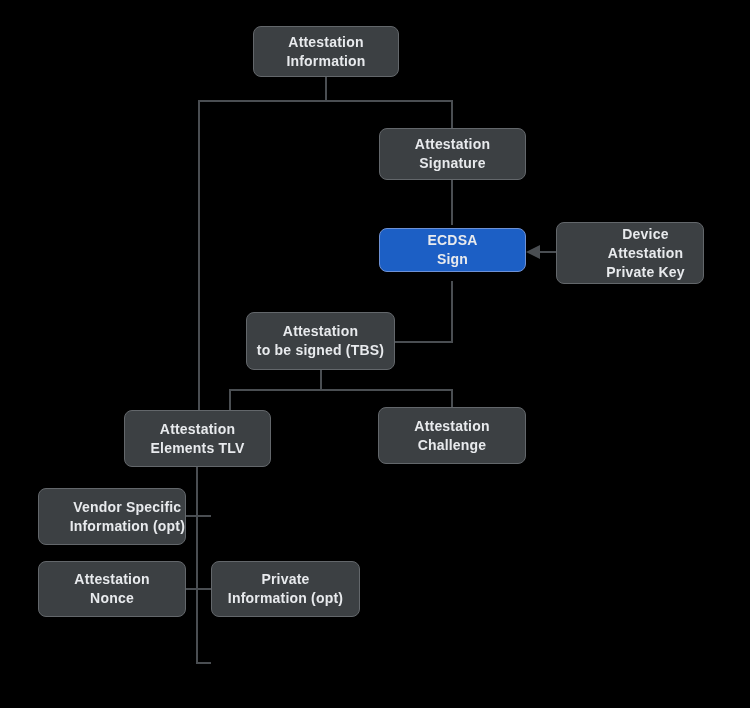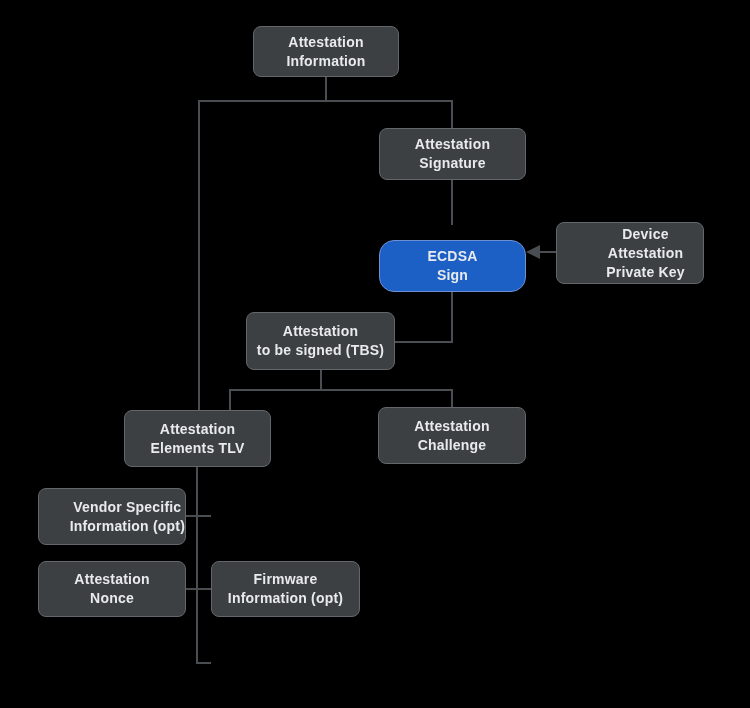--- a/index.html
+++ b/index.html
@@ -75,21 +75,21 @@
     <div class="edge" style="left: 196px; top: 662px; width: 15px; height: 2px;"></div>
     <div class="edge" style="left: 539px; top: 251px; width: 17px; height: 2px;"></div>
     <div class="node" style="left: 253px; top: 26px; width: 146px; height: 51px;">
       <span class="node-label">Attestation
 Information</span>
     </div>
     <div class="node" style="left: 379px; top: 128px; width: 147px; height: 52px;">
       <span class="node-label">Attestation
 Signature</span>
     </div>
-    <div class="node accent" style="left: 379px; top: 240px; width: 147px; height: 52px; border-radius: 15px;">
+    <div class="node accent" style="left: 379px; top: 228px; width: 147px; height: 44px;">
       <span class="node-label">ECDSA
 Sign</span>
     </div>
     <div class="node" style="left: 556px; top: 222px; width: 148px; height: 62px; padding-left: 31px;">
       <span class="node-label">Device
 Attestation
 Private Key</span>
     </div>
     <div class="node" style="left: 246px; top: 312px; width: 149px; height: 58px;">
       <span class="node-label">Attestation
@@ -105,16 +105,16 @@
     </div>
     <div class="node" style="left: 38px; top: 488px; width: 148px; height: 57px; justify-content: flex-end;">
       <span class="node-label">Vendor Specific
 Information (opt)</span>
     </div>
     <div class="node" style="left: 38px; top: 561px; width: 148px; height: 56px;">
       <span class="node-label">Attestation
 Nonce</span>
     </div>
     <div class="node" style="left: 211px; top: 561px; width: 149px; height: 56px;">
-      <span class="node-label">Firmware
+      <span class="node-label">Private
 Information (opt)</span>
     </div>
   </div>
 
 </body></html>

